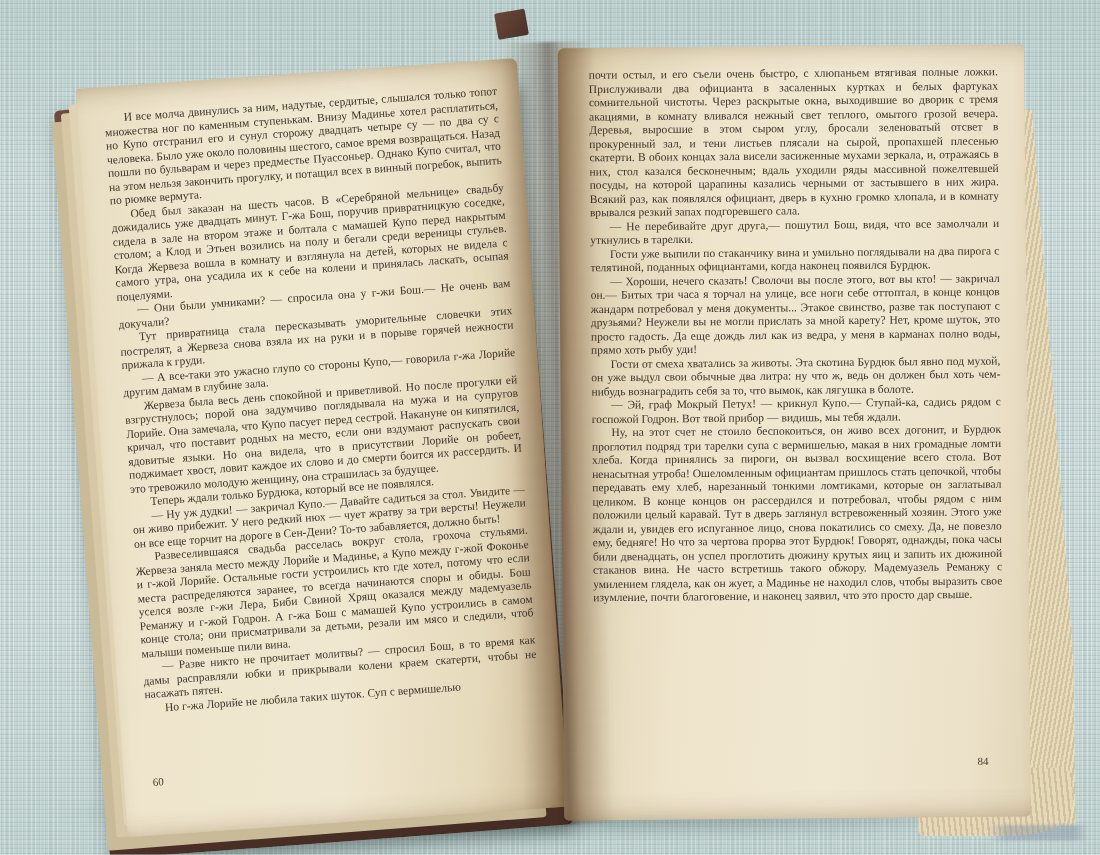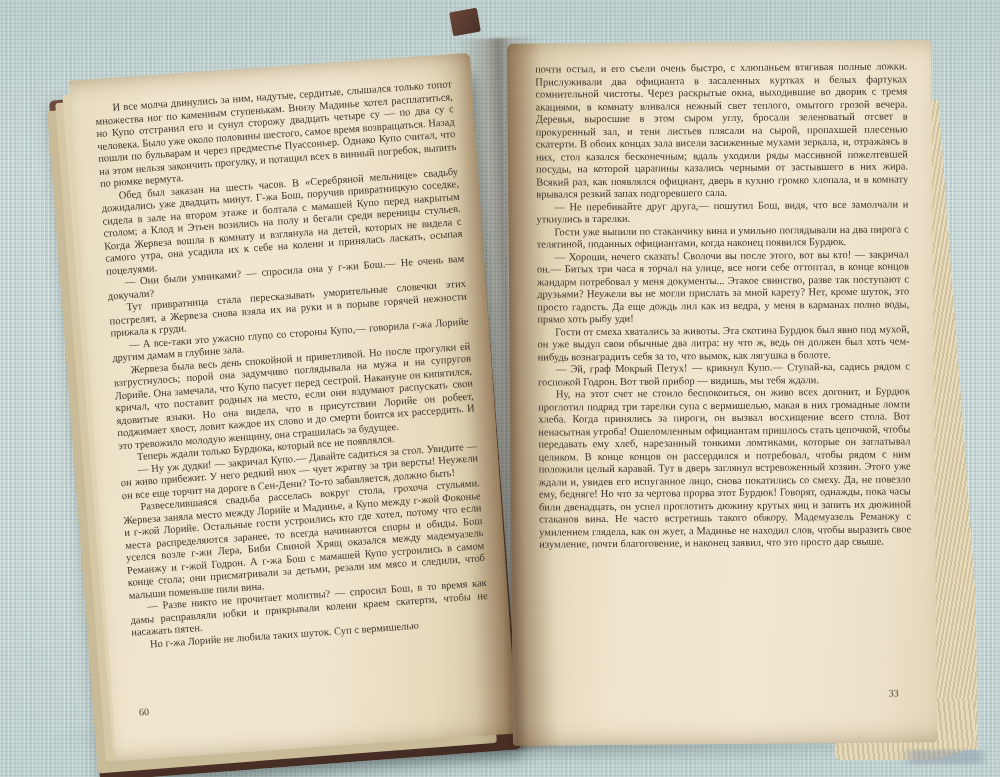--- a/index.html
+++ b/index.html
@@ -125,19 +125,19 @@
     <div class="page page-right">
       <div class="page-text" lang="ru">
           <p class="para">почти остыл, и его съели очень быстро, с хлюпаньем втягивая полные ложки. Прислуживали два официанта в засаленных куртках и белых фартуках сомнительной чистоты. Через раскрытые окна, выходившие во дворик с тремя акациями, в комнату вливался нежный свет теплого, омытого грозой вечера. Деревья, выросшие в этом сыром углу, бросали зеленоватый отсвет в прокуренный зал, и тени листьев плясали на сырой, пропахшей плесенью скатерти. В обоих концах зала висели засиженные мухами зеркала, и, отражаясь в них, стол казался бесконечным; вдаль уходили ряды массивной пожелтевшей посуды, на которой царапины казались черными от застывшего в них жира. Всякий раз, как появлялся официант, дверь в кухню громко хлопала, и в комнату врывался резкий запах подгоревшего сала.</p>
           <p class="para">— Не перебивайте друг друга,— пошутил Бош, видя, что все замолчали и уткнулись в тарелки.</p>
           <p class="para">Гости уже выпили по стаканчику вина и умильно поглядывали на два пирога с телятиной, поданных официантами, когда наконец появился Бурдюк.</p>
           <p class="para">— Хороши, нечего сказать! Сволочи вы после этого, вот вы кто! — закричал он.— Битых три часа я торчал на улице, все ноги себе оттоптал, в конце концов жандарм потребовал у меня документы... Этакое свинство, разве так поступают с друзьями? Неужели вы не могли прислать за мной карету? Нет, кроме шуток, это просто гадость. Да еще дождь лил как из ведра, у меня в карманах полно воды, прямо хоть рыбу уди!</p>
           <p class="para">Гости от смеха хватались за животы. Эта скотина Бурдюк был явно под мухой, он уже выдул свои обычные два литра: ну что ж, ведь он должен был хоть чем-нибудь вознаградить себя за то, что вымок, как лягушка в болоте.</p>
           <p class="para">— Эй, граф Мокрый Петух! — крикнул Купо.— Ступай-ка, садись рядом с госпожой Годрон. Вот твой прибор — видишь, мы тебя ждали.</p>
           <p class="para">Ну, на этот счет не стоило беспокоиться, он живо всех догонит, и Бурдюк проглотил подряд три тарелки супа с вермишелью, макая в них громадные ломти хлеба. Когда принялись за пироги, он вызвал восхищение всего стола. Вот ненасытная утроба! Ошеломленным официантам пришлось стать цепочкой, чтобы передавать ему хлеб, нарезанный тонкими ломтиками, которые он заглатывал целиком. В конце концов он рассердился и потребовал, чтобы рядом с ним положили целый каравай. Тут в дверь заглянул встревоженный хозяин. Этого уже ждали и, увидев его испуганное лицо, снова покатились со смеху. Да, не повезло ему, бедняге! Но что за чертова прорва этот Бурдюк! Говорят, однажды, пока часы били двенадцать, он успел проглотить дюжину крутых яиц и запить их дюжиной стаканов вина. Не часто встретишь такого обжору. Мадемуазель Реманжу с умилением глядела, как он жует, а Мадинье не находил слов, чтобы выразить свое изумление, почти благоговение, и наконец заявил, что это просто дар свыше.</p>
         </div>
-      <div class="pagenum pagenum-right">33</div>
+      <div class="pagenum pagenum-right">84</div>
     </div>
 
     <div class="gutter"></div>
   </div>
   <div class="watermark"></div>
 </div>
 
 </body></html>

